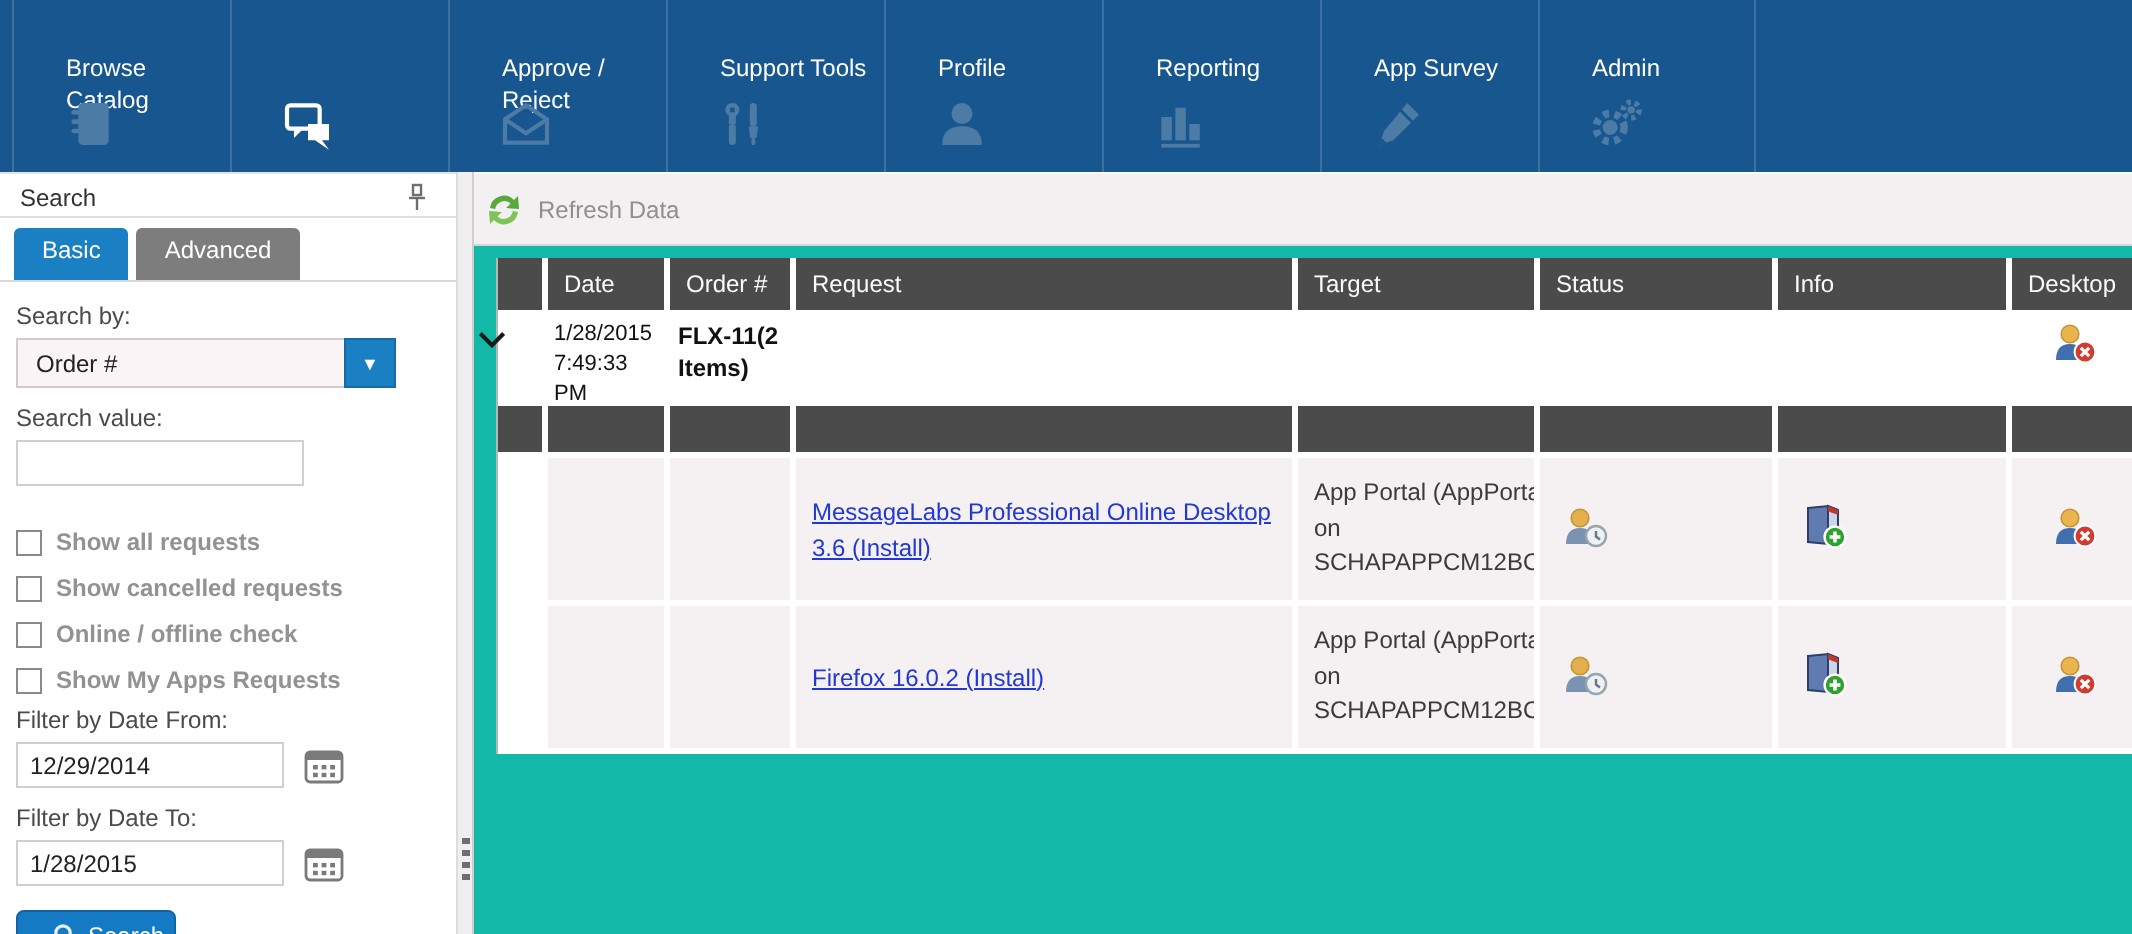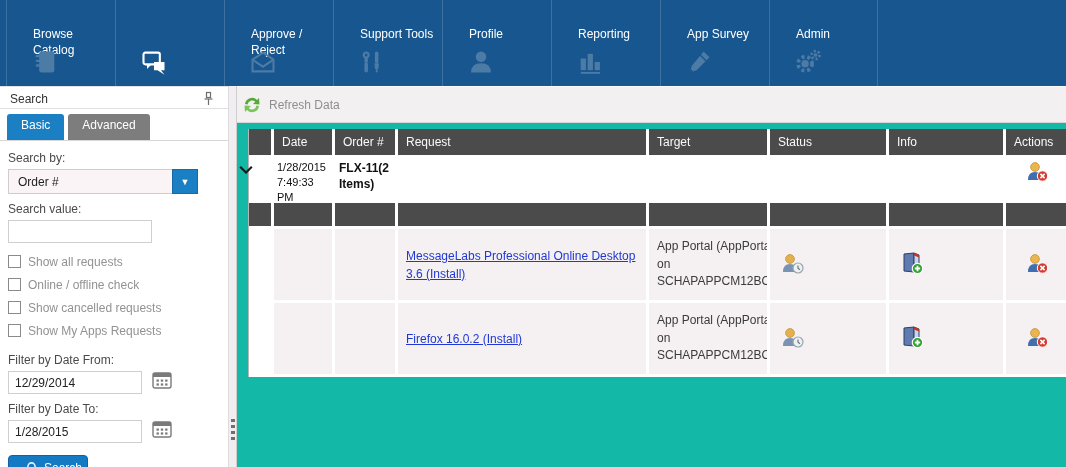--- a/index.html
+++ b/index.html
@@ -32,24 +32,24 @@
   .panel-body { padding:10px 8px 0 8px; }
   .field-label { color:#4a4a4a; margin-bottom:4px; }
   .combo { display:flex; width:190px; height:25px; margin-bottom:8px; }
   .combo-value { flex:1; background:#faf4f6; border:1px solid #d4c9cf; border-right:none;
     padding:5px 0 0 9px; color:#222; }
   .combo-arrow { width:26px; background:var(--accent,#1b7fc4); color:#fff; text-align:center;
     font-size:9px; padding-top:7px; cursor:pointer; border:1px solid #166ba7; }
   .text-input { width:144px; height:23px; border:1px solid #cfcfcf; padding:0 6px;
     font-family:inherit; font-size:12px; color:#222; margin-bottom:10px; }
   .chk-list { margin:2px 0 6px 0; }
-  .chk { display:flex; align-items:flex-start; height:23px; cursor:pointer; }
+  .chk { display:flex; align-items:flex-end; height:23px; cursor:pointer;font-weight:bold; }
   .chk .box { width:13px; height:13px; border:1px solid #8a8a8a; background:#fff; }
   .chk .lbl { color:#929292; margin-left:7px; }
-  .date-row { display:flex; margin-bottom:8px; }
+  .date-row { display:flex; align-items:center; margin-bottom:8px; }
   .date-input { width:134px; height:23px; border:1px solid #cfcfcf; padding:0 6px;
     font-family:inherit; font-size:12px; color:#222; }
   .cal-btn { margin-left:10px; width:20px; height:18px; cursor:pointer; color:#7a7a7a; }
   .search-btn { margin-top:12px; display:flex; align-items:center; width:80px; height:25px;
     background:var(--button-blue,#157ac4); border:1px solid #1261a6; border-radius:4px;
     color:#fff; cursor:pointer; padding-left:7px; }
   .search-btn span { margin-left:7px; }
 
   
   .splitter { position:absolute; left:228px; top:86px; width:9px; bottom:0;
@@ -198,25 +198,25 @@
     </div>
     <div class="field-label">Search value:</div>
     <input class="text-input" type="text" value="" style="">
     <div class="chk-list">
       <label class="chk">
         <span class="box"></span>
         <span class="lbl">Show all requests</span>
       </label>
       <label class="chk">
         <span class="box"></span>
-        <span class="lbl">Online / offline check</span>
+        <span class="lbl">Show cancelled requests</span>
       </label>
       <label class="chk">
         <span class="box"></span>
-        <span class="lbl">Show cancelled requests</span>
+        <span class="lbl">Online / offline check</span>
       </label>
       <label class="chk">
         <span class="box"></span>
         <span class="lbl">Show My Apps Requests</span>
       </label>
     </div>
     <div class="field-label">Filter by Date From:</div>
     <div class="date-row">
       <input class="date-input" type="text" value="12/29/2014" style="">
       <span class="cal-btn">
@@ -294,21 +294,21 @@
 
   <div class="tbl">
 
     <div class="c hd"></div>
     <div class="c hd">Date</div>
     <div class="c hd">Order #</div>
     <div class="c hd">Request</div>
     <div class="c hd">Target</div>
     <div class="c hd">Status</div>
     <div class="c hd">Info</div>
-    <div class="c hd">Actions</div>
+    <div class="c hd">Desktop</div>
 
     <div class="c grp"></div>
     <div class="c grp datecell">1/28/2015 7:49:33 PM</div>
     <div class="c grp ordercell">FLX-11(2 Items)</div>
     <div class="c grp"></div>
     <div class="c grp"></div>
     <div class="c grp"></div>
     <div class="c grp"></div>
     <div class="c grp iconcell">
       <span class="icon24">

